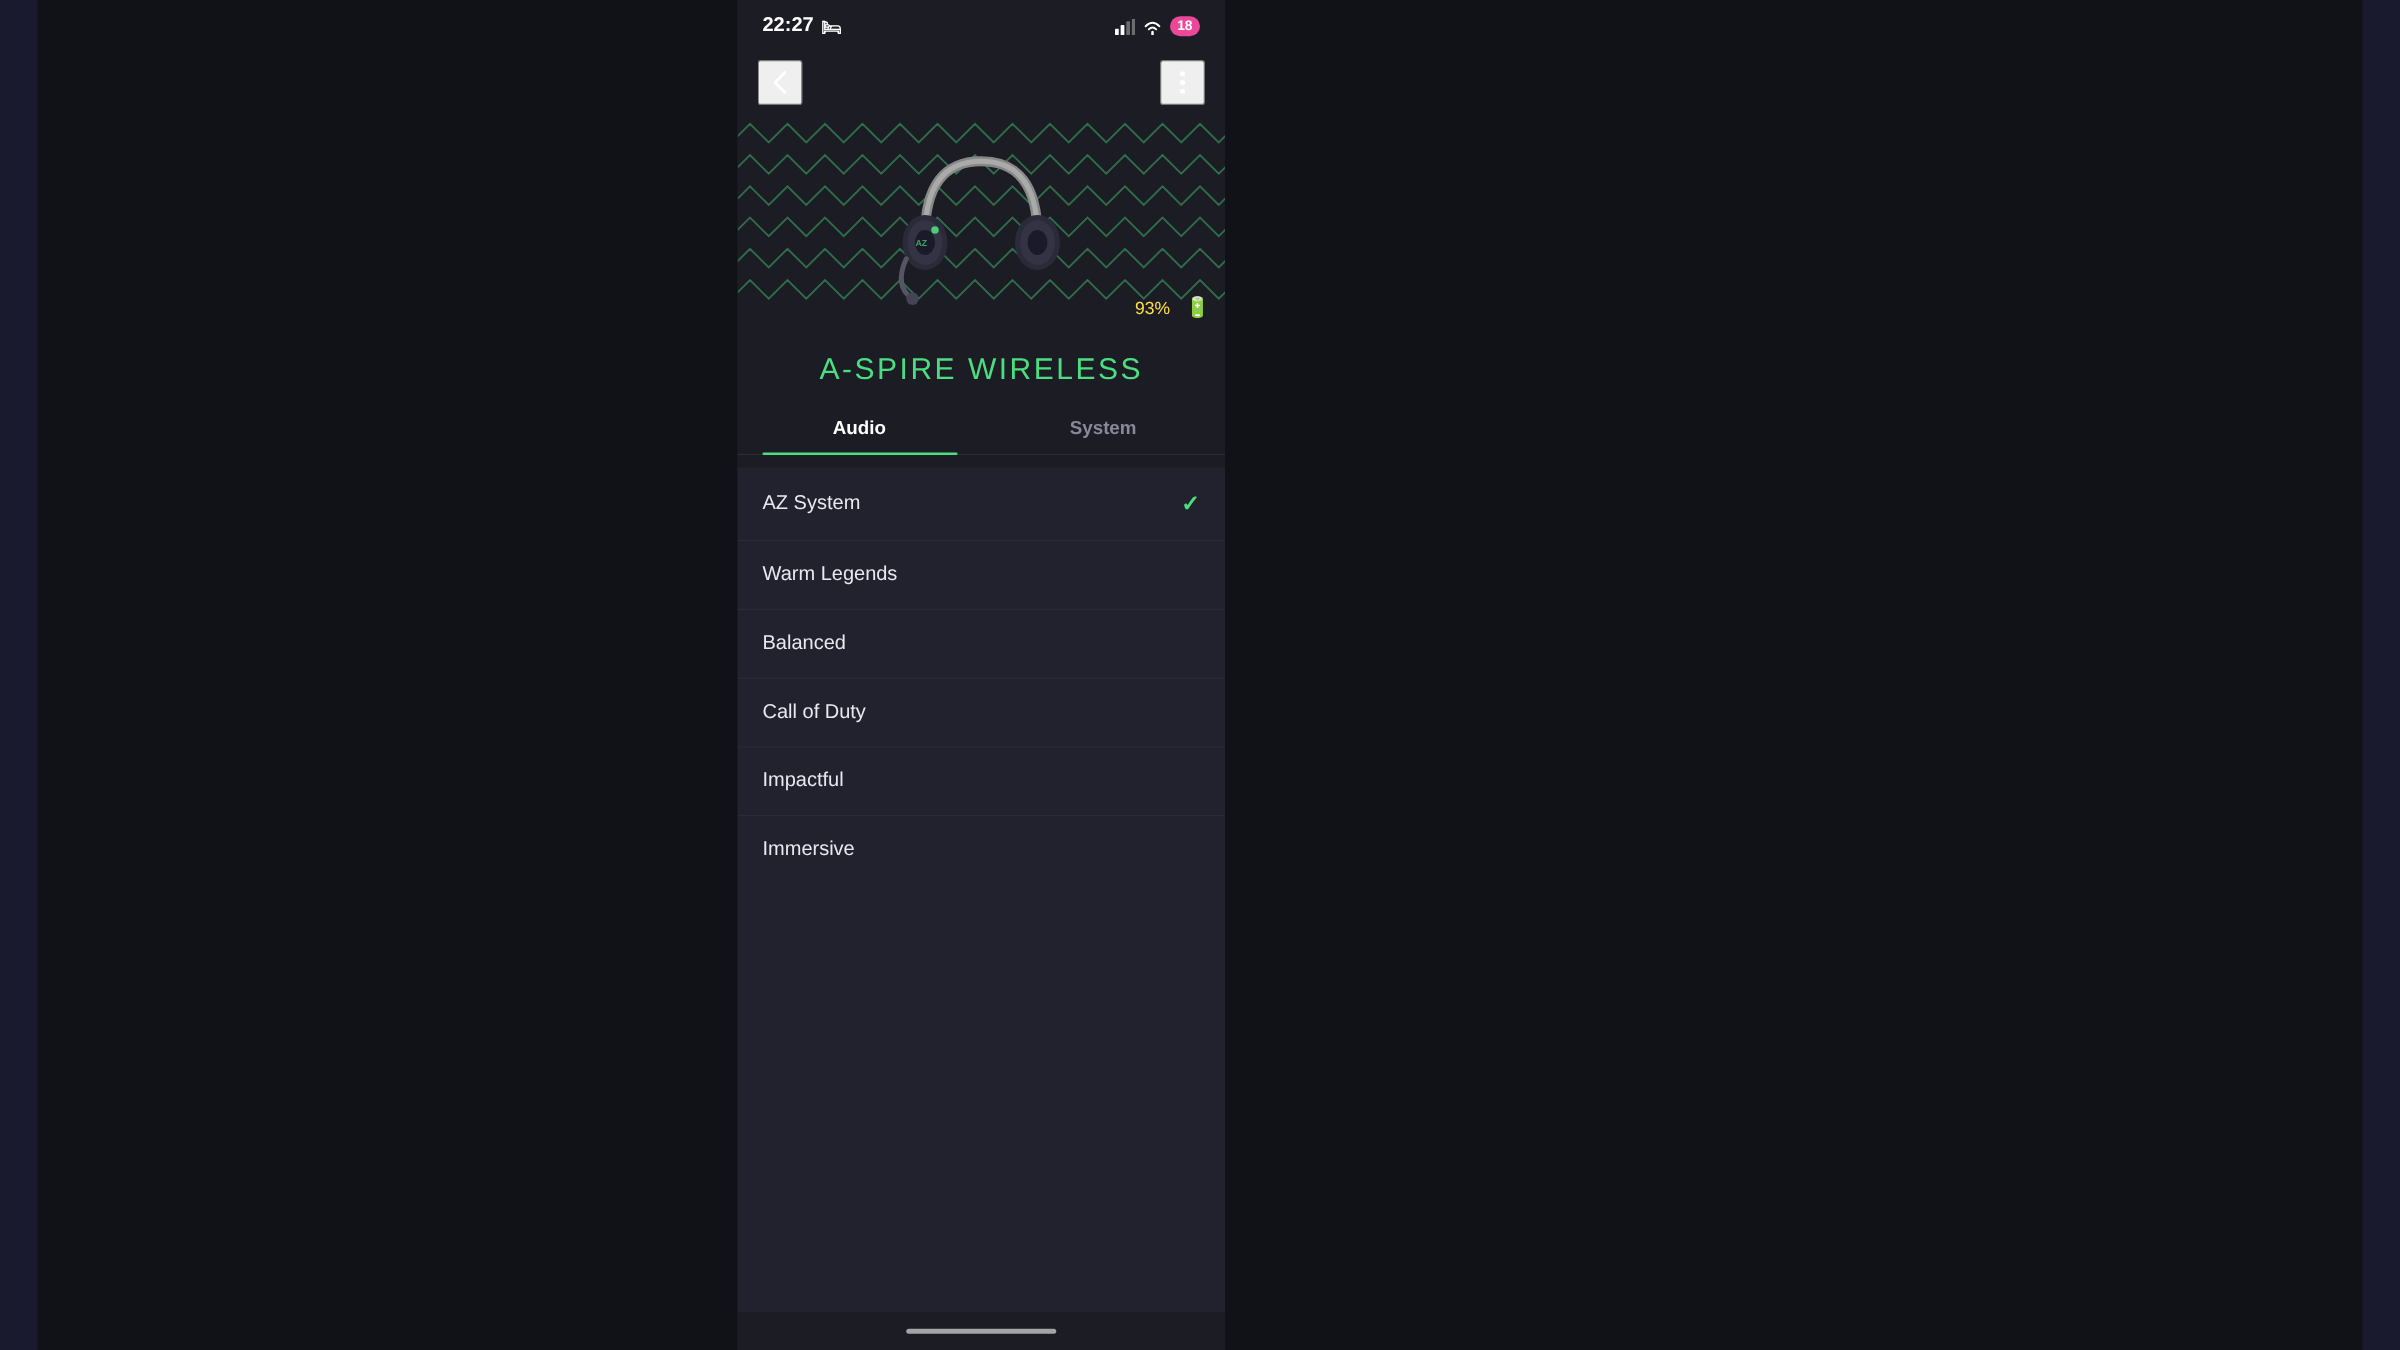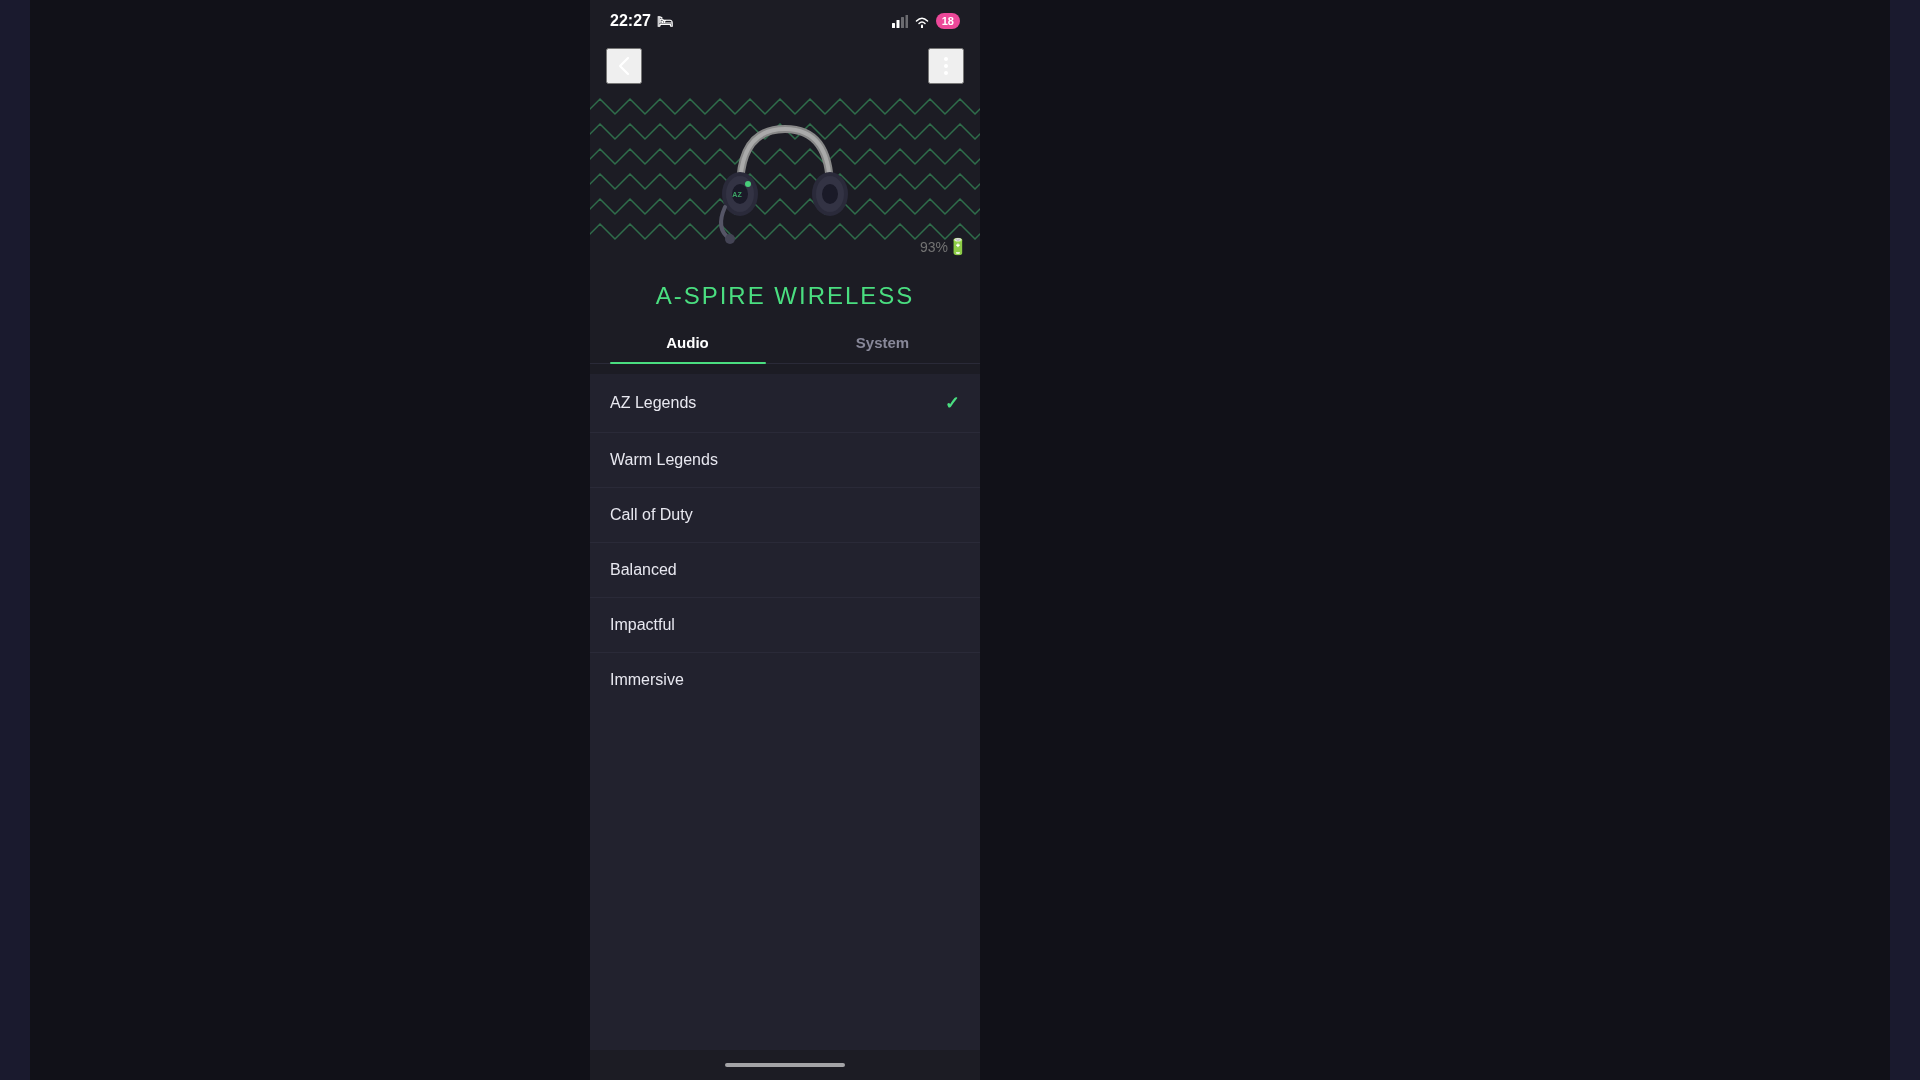--- a/index.html
+++ b/index.html
@@ -140,25 +140,25 @@
     
     .headset-svg {
       width: 150px;
       height: 150px;
     }
 
     .battery-info {
       position: absolute;
       bottom: 8px;
       right: 12px;
-      color: #737373;
+      color: #fde047;
       font-size: 14px;
       display: flex;
       align-items: center;
-      gap: 0;
+      gap: 12px;
       z-index: 3;
     }
 
     
     .product-title {
       text-align: center;
       padding: 18px 16px 0 16px;
       background: #1c1c24;
     }
 
@@ -363,35 +363,35 @@
       <span>Audio</span>
     </div>
     <div class="tab">
       <span>System</span>
     </div>
   </div>
 
   <div class="preset-list">
 
     <div class="preset-item">
-      <span class="preset-label">AZ Legends</span>
+      <span class="preset-label">AZ System</span>
       <span class="check-icon">✓</span>
     </div>
 
 
     <div class="preset-item">
       <span class="preset-label">Warm Legends</span>
     </div>
 
     <div class="preset-item">
+      <span class="preset-label">Balanced</span>
+    </div>
+
+    <div class="preset-item">
       <span class="preset-label">Call of Duty</span>
-    </div>
-
-    <div class="preset-item">
-      <span class="preset-label">Balanced</span>
     </div>
 
     <div class="preset-item">
       <span class="preset-label">Impactful</span>
     </div>
 
     <div class="preset-item">
       <span class="preset-label">Immersive</span>
     </div>
 

